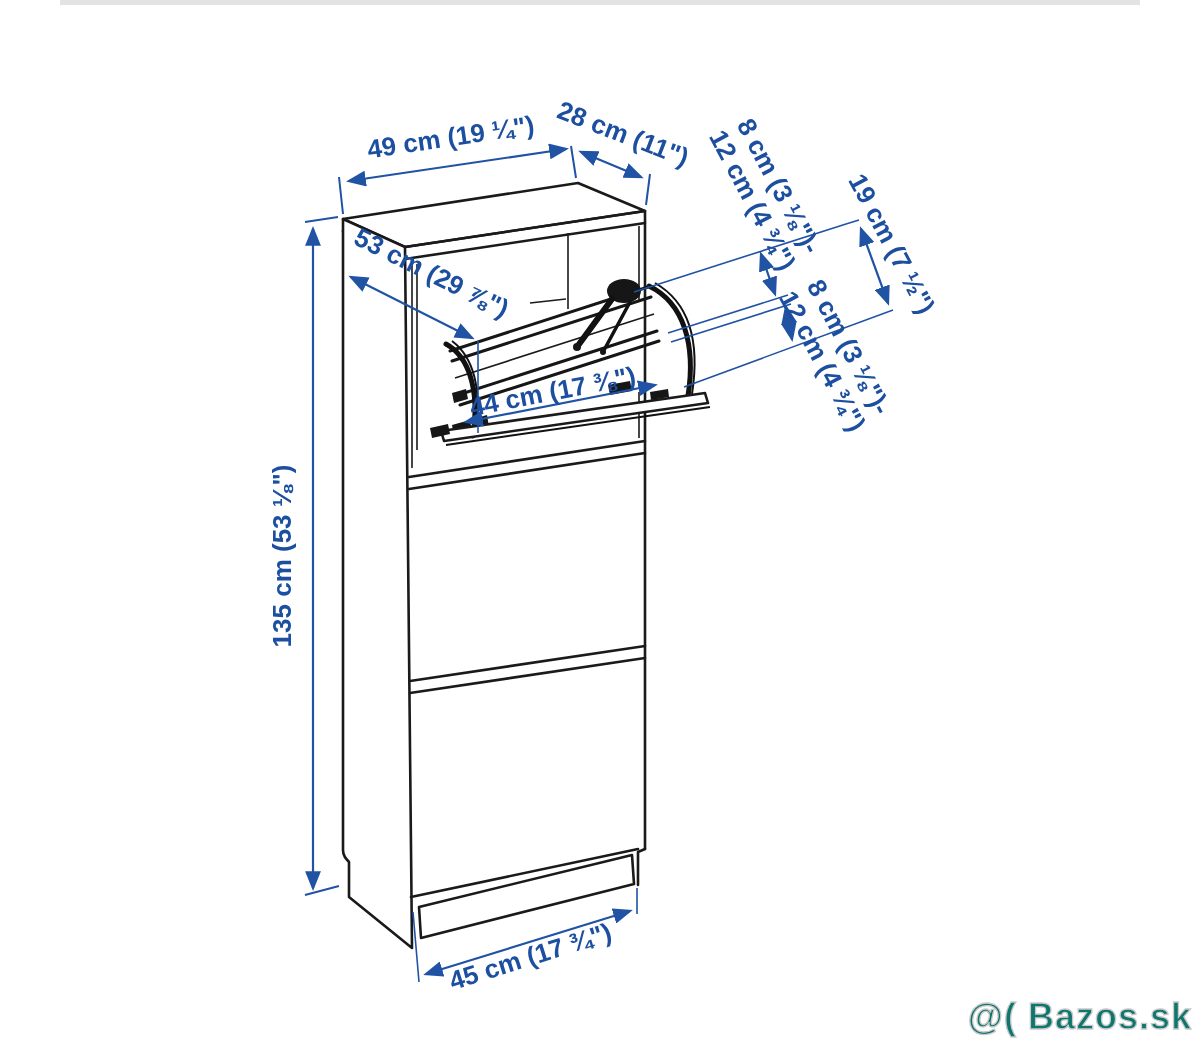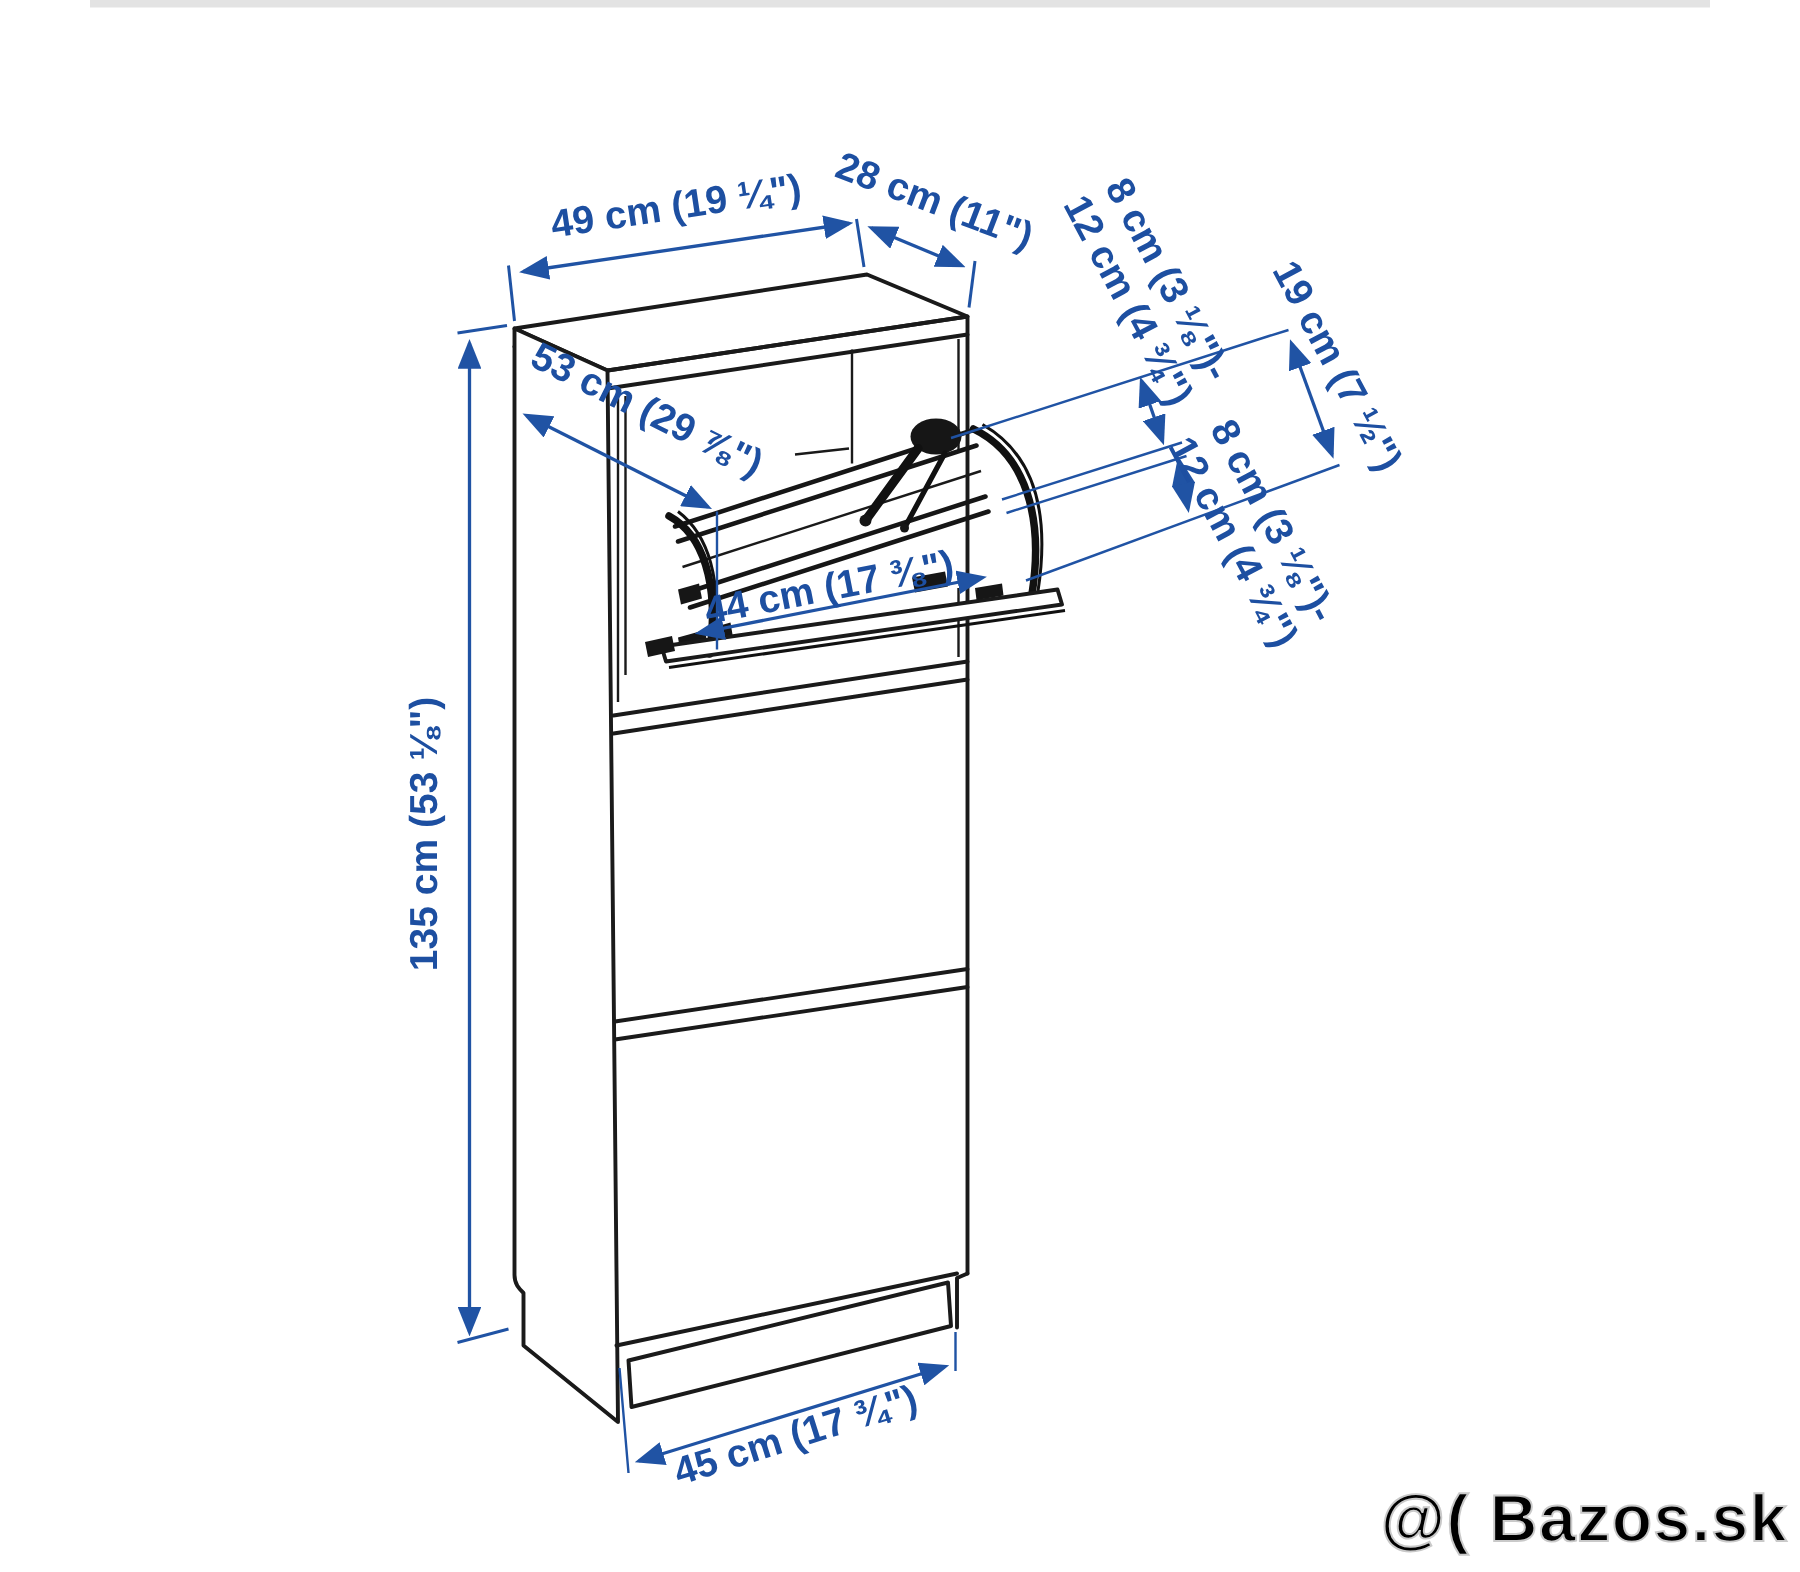--- a/index.html
+++ b/index.html
@@ -1,20 +1,20 @@
 <!DOCTYPE html>
 <html><head>
 <meta charset="utf-8">
 <style>
   html,body{margin:0;padding:0;background:#fff;}
   body{width:1200px;height:1048px;position:relative;overflow:hidden;
        font-family:"Liberation Sans",sans-serif;}
   .topbar{position:absolute;top:0;left:60px;width:1080px;height:5px;background:#e3e3e3;}
-  .watermark{position:absolute;right:8px;bottom:10px;font-size:44px;font-weight:bold;
-             letter-spacing:1px;color:#000000;-webkit-text-stroke:1.3px #c9c9c9;
+  .watermark{position:absolute;right:8px;bottom:10px;font-size:36px;font-weight:bold;
+             letter-spacing:1px;color:#0f766e;-webkit-text-stroke:1.3px #c9c9c9;
              font-family:"Liberation Sans",sans-serif;user-select:none;}
   svg{position:absolute;left:0;top:0;}
   .ln{stroke:#1a1a1a;stroke-width:2.6;fill:none;stroke-linecap:round;stroke-linejoin:round;}
   .lnthin{stroke:#1a1a1a;stroke-width:1.6;fill:none;}
   .lnmid{stroke:#161616;stroke-width:3;fill:none;stroke-linecap:round;}
   .thick{stroke:#111;stroke-width:5;fill:none;stroke-linecap:round;}
   .inner{stroke:#111;stroke-width:2;fill:none;}
   .blk{fill:#161616;stroke:none;}
   .dim{stroke:#2053a4;stroke-width:2.2;fill:none;marker-start:url(#arr);marker-end:url(#arr);}
   .tick{stroke:#2053a4;stroke-width:2;fill:none;}

